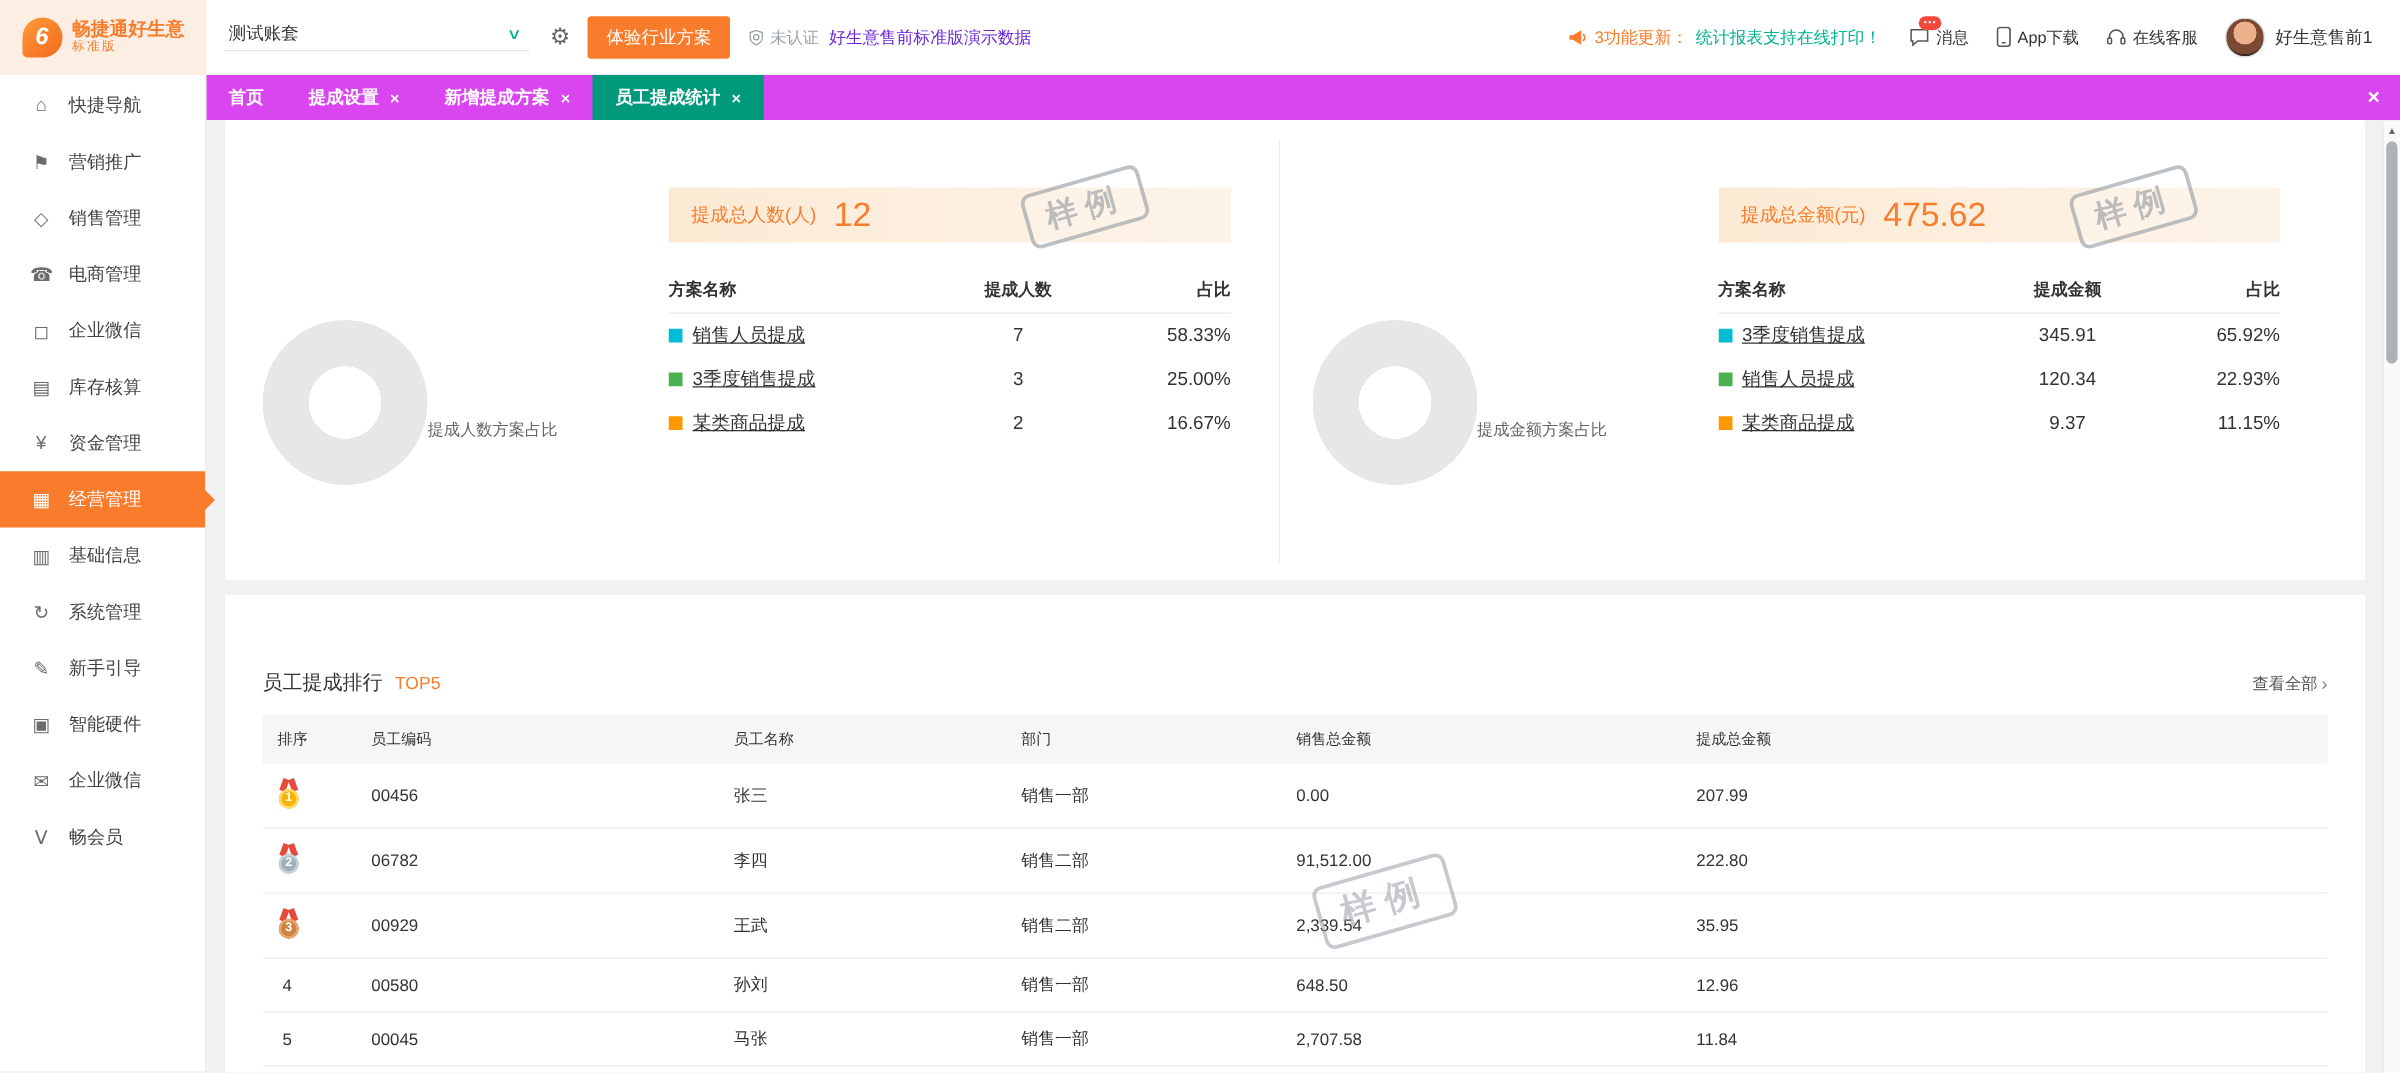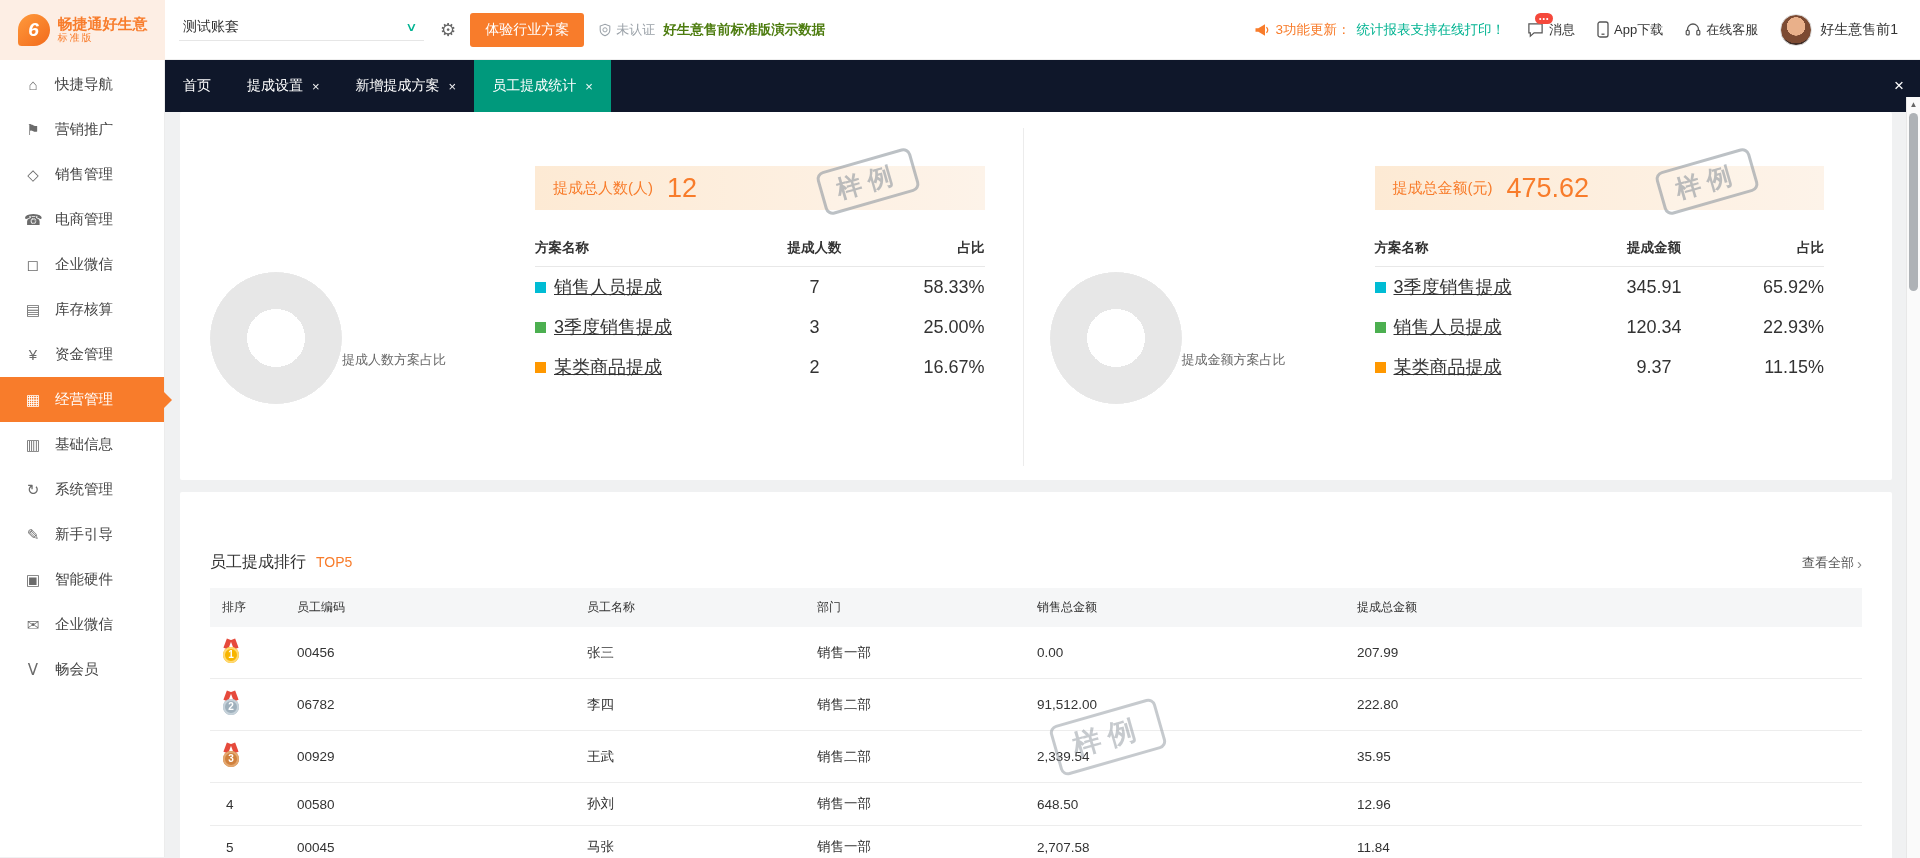--- a/index.html
+++ b/index.html
@@ -14,42 +14,42 @@
   .logo-area { width:165px; height:60px; background:#fdeee4; display:flex; align-items:center; justify-content:center; gap:8px; flex:none; }
   .logo-mark { width:32px; height:32px; border-radius:50% 50% 50% 12%; background:linear-gradient(140deg,#ff9a3c,#f26a1b); color:#fff; font-weight:bold; font-size:19px; display:flex; align-items:center; justify-content:center; font-style:italic; }
   .logo-text { display:flex; flex-direction:column; line-height:1.15; }
   .brand { color:#f87c2b; font-weight:bold; font-size:15px; }
   .edition { color:#f87c2b; font-size:10px; letter-spacing:2px; }
   .account-select { margin-left:14px; width:245px; display:flex; align-items:center; justify-content:space-between; padding:0 8px 4px 4px; border-bottom:1px solid #e6e6e6; cursor:pointer; }
   .account-select .chev { color:#00b391; font-size:12px; transform:scaleX(1.4); }
   .gear { margin-left:16px; font-size:18px; color:#666; cursor:pointer; }
   .try-btn { margin-left:14px; background:#f87c2b; color:#fff; border:none; font-size:14px; padding:8px 15px; border-radius:3px; cursor:pointer; font-family:inherit; }
   .cert { margin-left:14px; display:flex; align-items:center; gap:4px; color:#9aa1a8; font-size:13px; }
-  .dataset { margin-left:8px; font-size:13.5px; color:#4d7c0f;font-weight:bold; }
+  .dataset { margin-left:8px; font-size:13.5px; color:#6d28d9; }
   .announce { margin-left:auto; display:flex; align-items:center; gap:6px; font-size:13.5px; cursor:pointer; }
   .ann-prefix { color:#f87c2b; }
   .ann-text { color:#00b391; }
   .hitem { display:flex; align-items:center; gap:5px; margin-left:22px; font-size:13px; color:#333; cursor:pointer; }
   .bubble-wrap { position:relative; display:inline-flex; }
   .red-badge { position:absolute; top:-9px; left:8px; background:#f5483b; color:#fff; font-size:7px; line-height:9px; padding:1px 4px; border-radius:6px; letter-spacing:1px; }
   .user { display:flex; align-items:center; gap:8px; margin-left:22px; cursor:pointer; }
   .avatar { width:32px; height:32px; border-radius:50%; background:radial-gradient(circle at 50% 38%, #e9b08a 0 38%, #7c4a32 39% 70%, #3e2b24 71%); border:1px solid #e0e0e0; }
 
   
   .main-wrap { display:flex; height:797px; }
   .sidebar { width:165px; flex:none; background:#fff; border-right:1px solid #ececec; position:relative; z-index:5; padding-top:2px; }
   .side-item { height:45px; display:flex; align-items:center; gap:13px; padding-left:24px; font-size:14.5px; color:#444; cursor:pointer; position:relative; }
   .side-item .sicon { width:18px; text-align:center; font-size:15px; color:#6b6b6b; }
   .side-item.active { background:#f87c2b; color:#fff; }
   .side-item.active .sicon { color:#fff; }
   .side-item.active::after { content:""; position:absolute; right:-8px; top:50%; margin-top:-8px; border-left:8px solid #f87c2b; border-top:8px solid transparent; border-bottom:8px solid transparent; }
   .content-col { flex:1; background:#f0f1f2; min-width:0; }
 
   
-  .tabbar { height:52px; background:#0f172a; display:flex; align-items:stretch; color:#fff; }
+  .tabbar { height:36px; background:#d946ef; display:flex; align-items:stretch; color:#fff;font-weight:bold; }
   .tab { display:flex; align-items:center; gap:9px; padding:0 18px; font-size:14px; cursor:pointer; }
   .tab.active { background:#00997c; }
   .tab-x { font-size:13px; opacity:.95; cursor:pointer; }
   .close-all { margin-left:auto; display:flex; align-items:center; padding:0 16px; font-size:17px; cursor:pointer; }
 
   
   .page { padding:0 28px 0 15px; }
   .card { background:#fff; border-radius:2px; }
   .overview-card { padding:16px 30px 14px 30px; }
   .card-title { font-size:16px; color:#333; padding-bottom:12px; border-bottom:1px solid #e9e9e9; }
@@ -62,21 +62,21 @@
   .stats-col { flex:1; padding-top:38px; padding-right:38px; min-width:0; }
   .stat-strip { position:relative; height:44px; background:linear-gradient(90deg,#fdead4,#fdf3e9); display:flex; align-items:center; gap:14px; padding:0 18px; }
   .stat-label { color:#f87c2b; font-size:15px; }
   .stat-value { color:#f87c2b; font-size:27px; }
   .stamp { position:absolute; right:68px; top:-7px; transform:rotate(-16deg); border:3px solid #99a0a7; color:#99a0a7; opacity:.65; border-radius:8px; padding:3px 14px; font-size:25px; font-weight:bold; letter-spacing:7px; background:rgba(255,255,255,.2); }
   .mini-table { margin-top:20px; }
   .mini-head, .mini-row { display:grid; grid-template-columns:1fr 120px 110px; align-items:center; }
   .mini-head { border-bottom:1px solid #e8e8e8; padding:9px 0; font-weight:bold; font-size:13.5px; color:#333; }
   .mini-head span:nth-child(2) { text-align:center; }
   .mini-head span:nth-child(3) { text-align:right; }
-  .mini-row { padding:8px 0; font-size:18px; }
+  .mini-row { padding:8px 0; font-size:15px; }
   .mini-row .val { text-align:center; }
   .mini-row .pct { text-align:right; }
   .plan-name { display:flex; align-items:center; gap:8px; }
   .sq { display:inline-block; width:11px; height:11px; flex:none; }
   .plan-link { color:#333; text-decoration:underline; cursor:pointer; }
 
   .rank-card { margin-top:12px; padding:18px 30px 22px 30px; position:relative; }
   .rank-head { display:flex; align-items:baseline; gap:10px; margin-bottom:15px; }
   .rank-title { font-size:16px; color:#333; }
   .top5 { color:#f87c2b; font-size:14px; }

